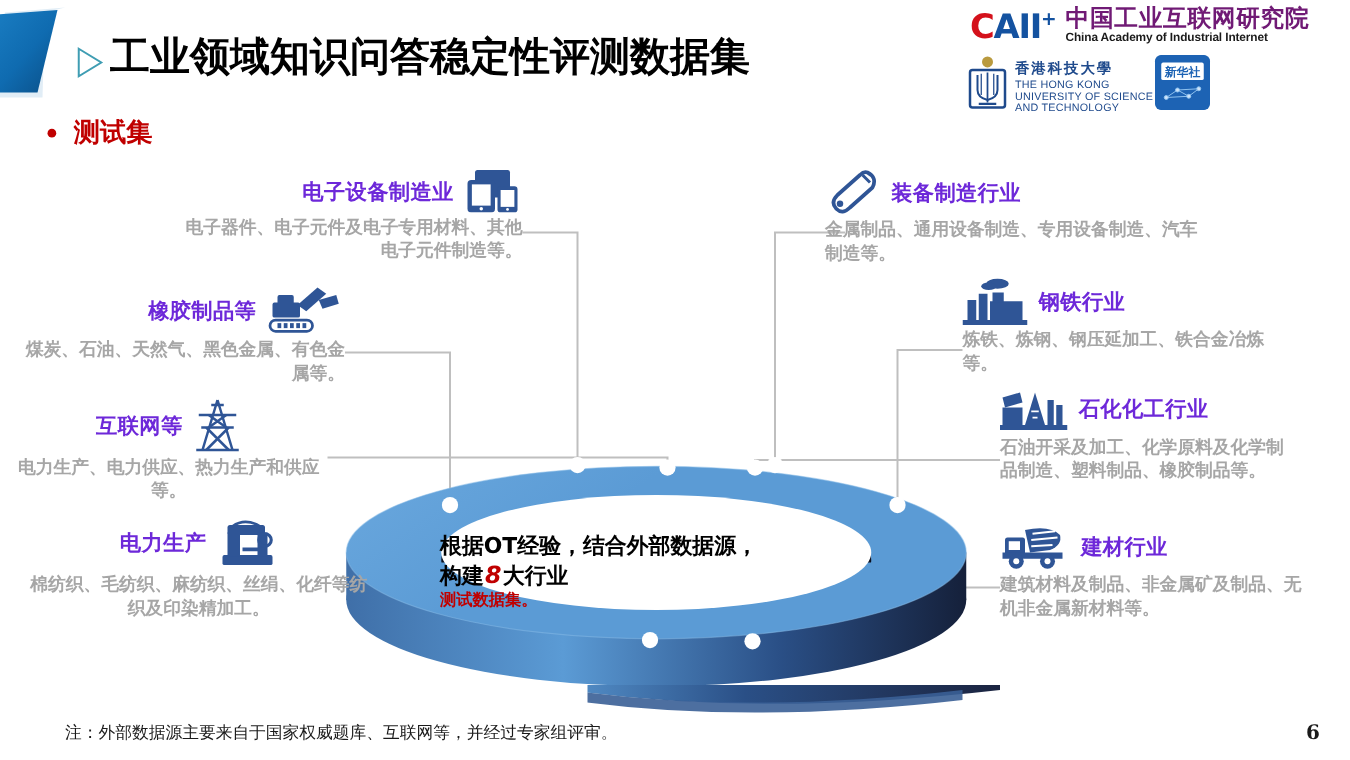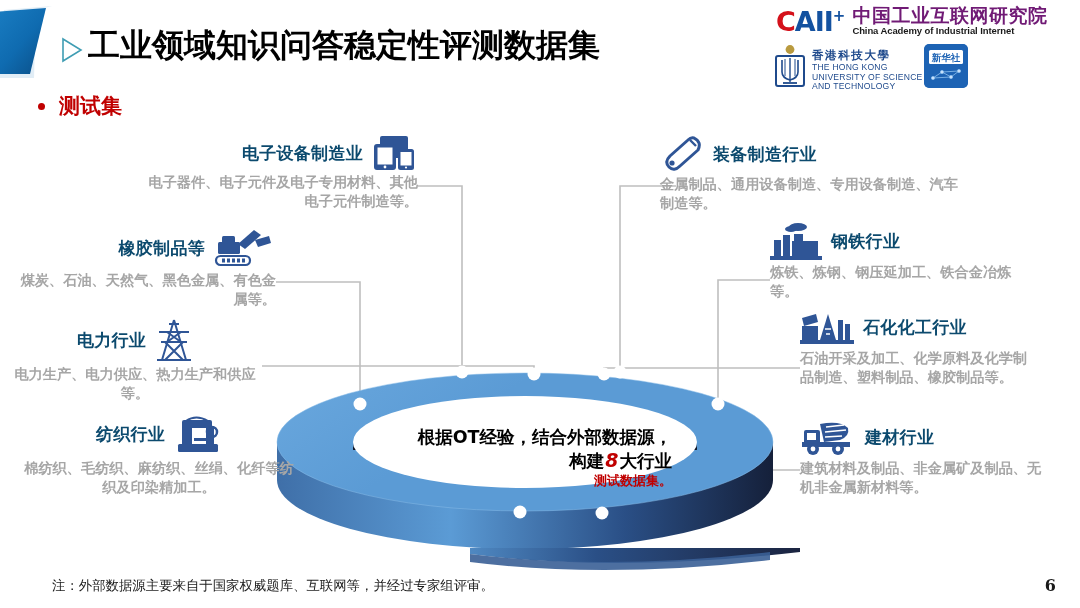--- a/index.html
+++ b/index.html
@@ -89,39 +89,39 @@
   
   .connectors { position: absolute; left: 0; top: 0; width: 1080px; height: 608px; }
 
   
   .ring-wrap { position: absolute; left: 275px; top: 372px; width: 500px; height: 205px; }
 
   
   .item { position: absolute; }
   .item-head { display: flex; align-items: center; gap: 9px; white-space: nowrap; }
   .item-title {
-    font-size: 17px; font-weight: bold; color: #0c4a6e;
+    font-size: 17px; font-weight: bold; color: #6d28d9;
     font-family: Liberation Mono, monospace; letter-spacing: 0.3px;
   }
   .item-desc {
     font-size: 14.2px; color: #a6a6a6; font-weight: bold;
     font-family: "DejaVu Sans", sans-serif;
     line-height: 1.32; margin-top: 3px;
   }
   .ico { flex: none; display: block; }
 
   .align-r { text-align: right; }
   .align-r .item-head { justify-content: flex-end; }
   .align-c { text-align: center; }
   .align-c .item-head { justify-content: center; }
 
   
   .center-text {
     position: absolute; left: 352px; top: 426px;
-    width: 320px; text-align: right;
+    width: 320px; text-align: left;
     z-index: 6;
     line-height: 1.28;
     font-family: "DejaVu Sans", sans-serif;
   }
   .ct-l1 { font-size: 17.5px; font-weight: bold; color: #000; white-space: nowrap; }
   .ct-l2 { font-size: 17.5px; font-weight: bold; color: #000; }
   .ct-l2 .eight { color: #c00000; font-style: italic; font-size: 19px; padding: 0 1px; }
   .ct-l3 { font-size: 13px; font-weight: bold; color: #c00000; }
 
   
@@ -335,37 +335,37 @@
             <rect x="23" y="30.5" width="3" height="4"></rect>
           <rect x="28" y="30.5" width="3" height="4"></rect>
         </g>
       </svg>
     </div>
     <div class="item-desc">煤炭、石油、天然气、黑色金属、有色金属等。</div>
   </div>
 
   <div class="item align-c" style="left:8px; top:318px; width:254px;">
     <div class="item-head">
-      <span class="item-title">电力行业</span>
+      <span class="item-title">互联网等</span>
       <svg class="ico" width="38" height="44" viewBox="0 0 38 44">
         <g stroke="#2f5596" stroke-width="2" fill="none">
           <path d="M19 2 L7 42 M19 2 L31 42"></path>
           <path d="M4 14 L34 14 M6 24 L32 24 M2 42 L36 42"></path>
           <path d="M12 14 L26 24 M26 14 L12 24"></path>
           <path d="M10 24 L28 42 M28 24 L10 42"></path>
           <path d="M14 6 L24 6"></path>
         </g>
       </svg>
     </div>
     <div class="item-desc">电力生产、电力供应、热力生产和供应等。</div>
   </div>
 
   <div class="item align-c" style="left:18px; top:412px; width:282px;">
     <div class="item-head">
-      <span class="item-title">纺织行业</span>
+      <span class="item-title">电力生产</span>
       <svg class="ico" width="48" height="44" viewBox="0 0 48 44">
         <rect x="4" y="32" width="40" height="8" rx="1.5" fill="#2f5596"></rect>
         <rect x="8" y="14" width="10" height="19" fill="#2f5596"></rect>
         <rect x="8" y="8" width="30" height="8" rx="2" fill="#2f5596"></rect>
         <rect x="32" y="14" width="8" height="19" fill="#2f5596"></rect>
         <path d="M12 9 Q22 2 34 9" fill="none" stroke="#2f5596" stroke-width="2"></path>
         <circle cx="38" cy="20" r="5" fill="none" stroke="#2f5596" stroke-width="2.5"></circle>
         <rect x="20" y="26" width="14" height="3" fill="#2f5596"></rect>
       </svg>
     </div>

